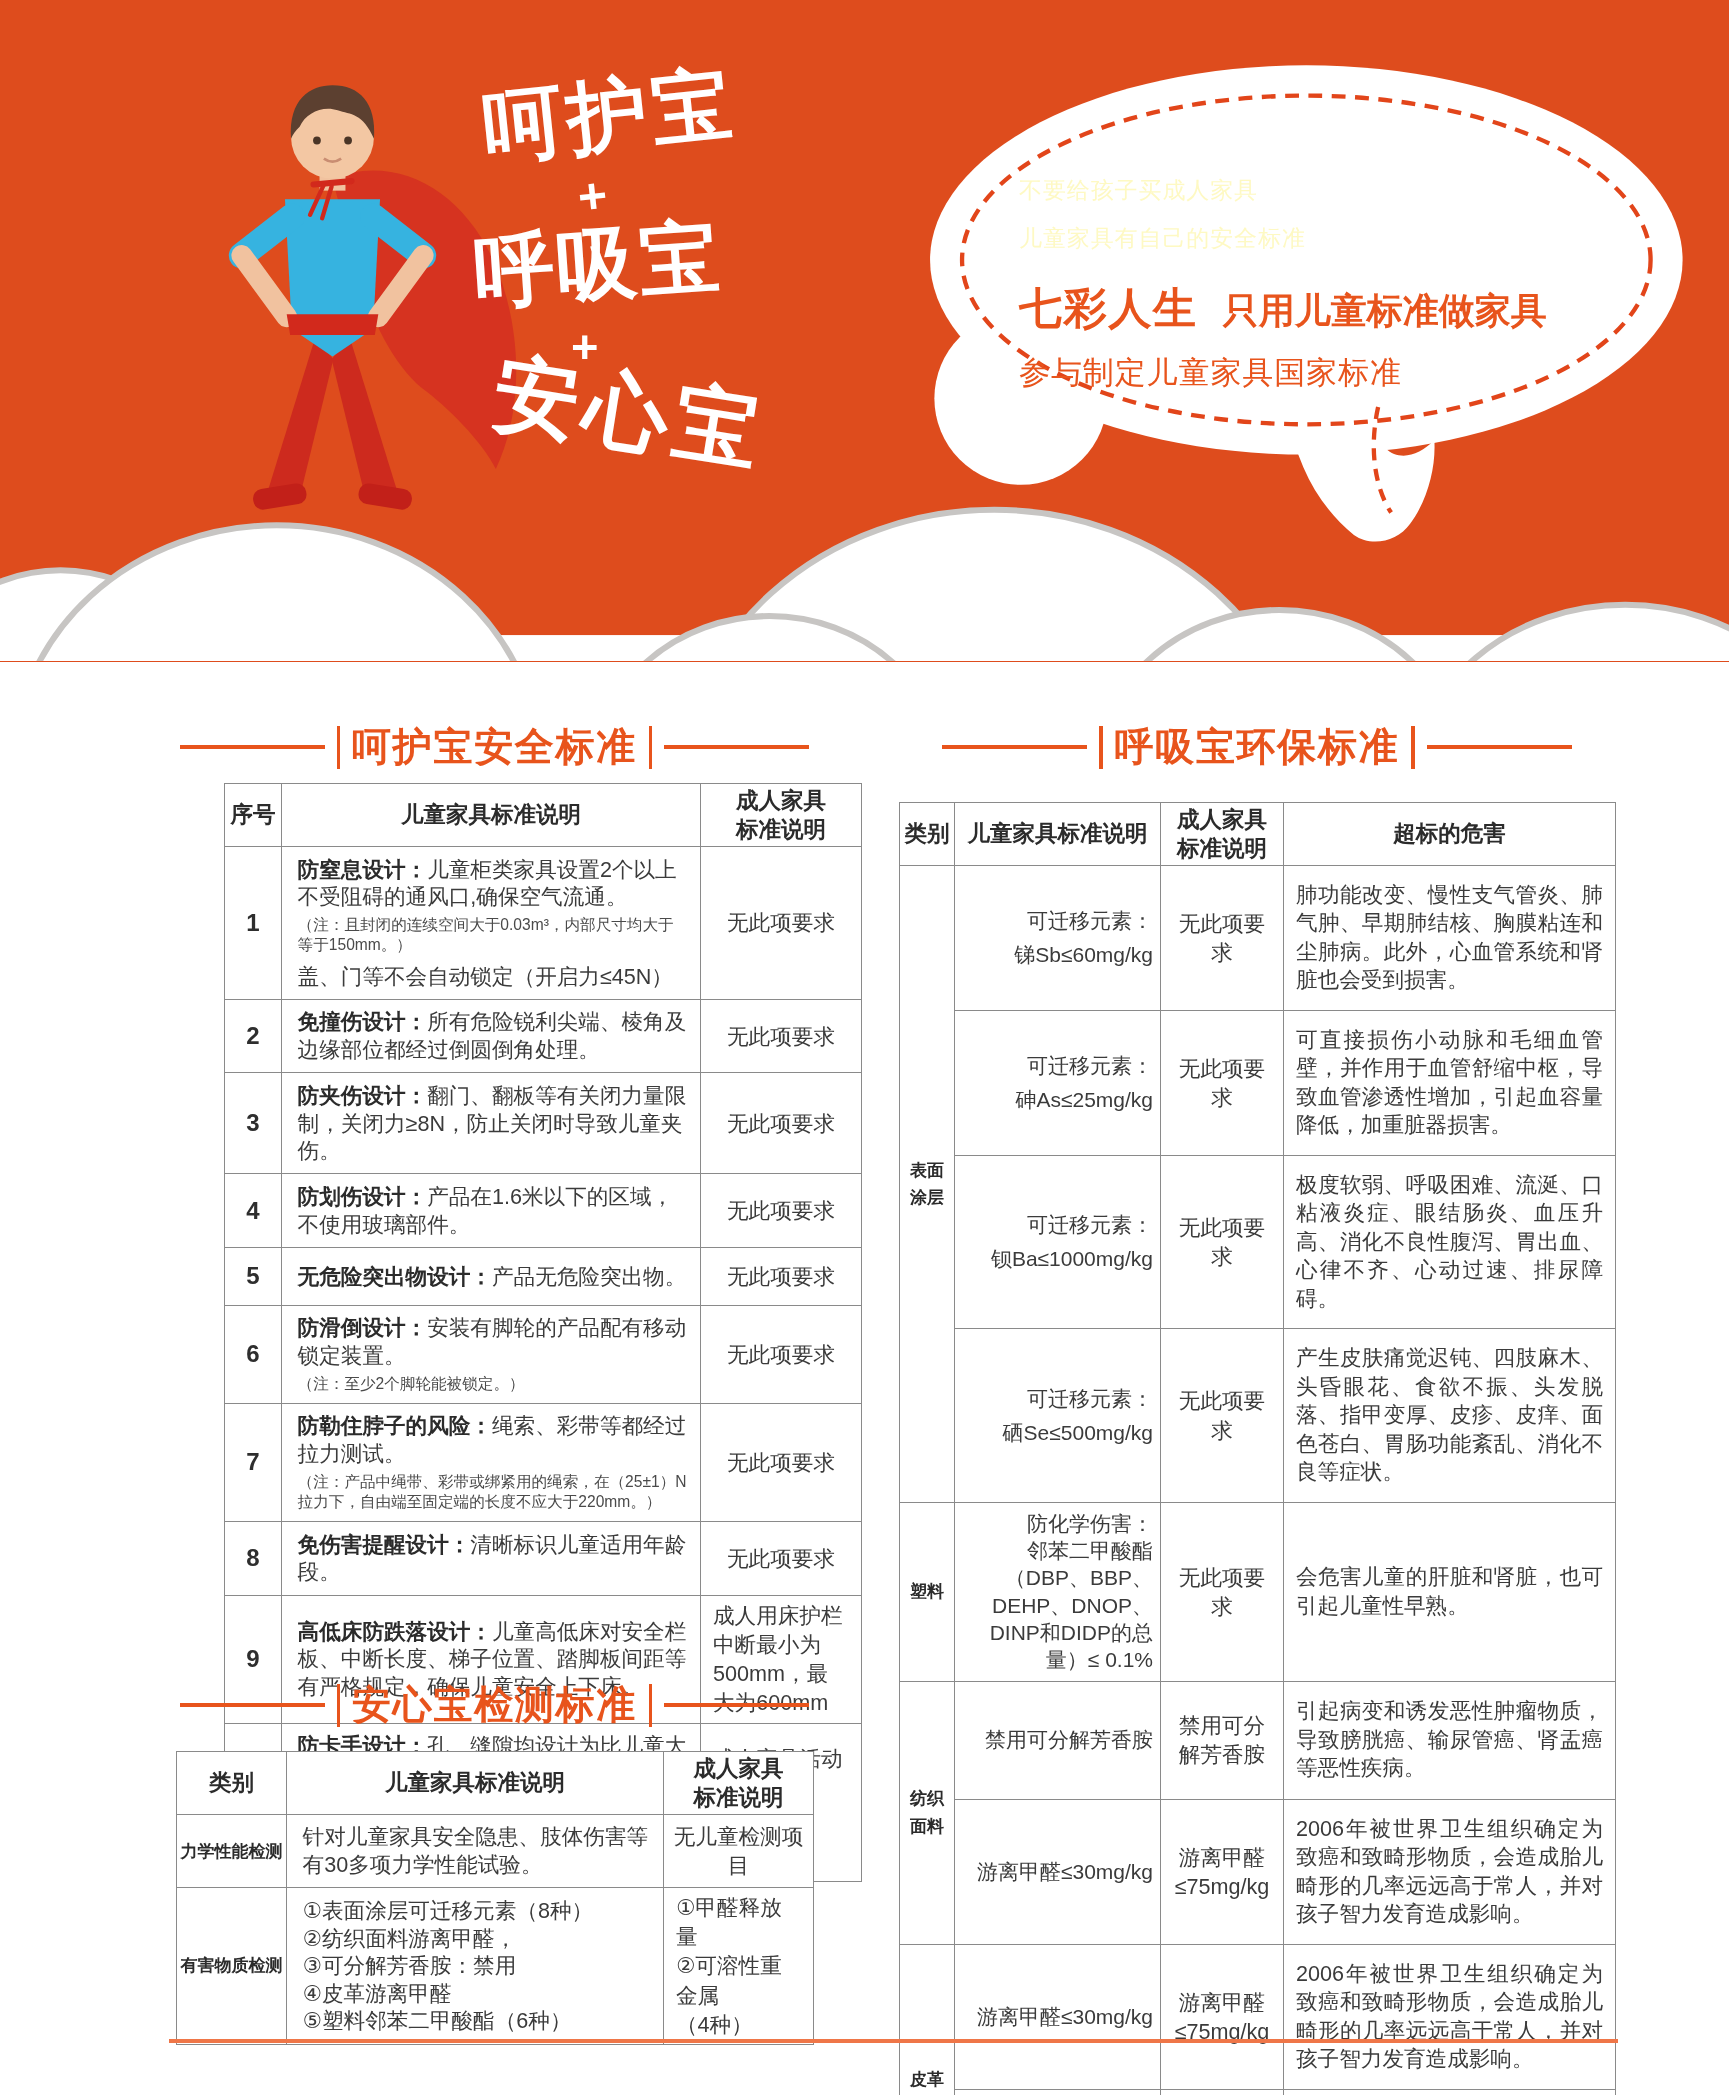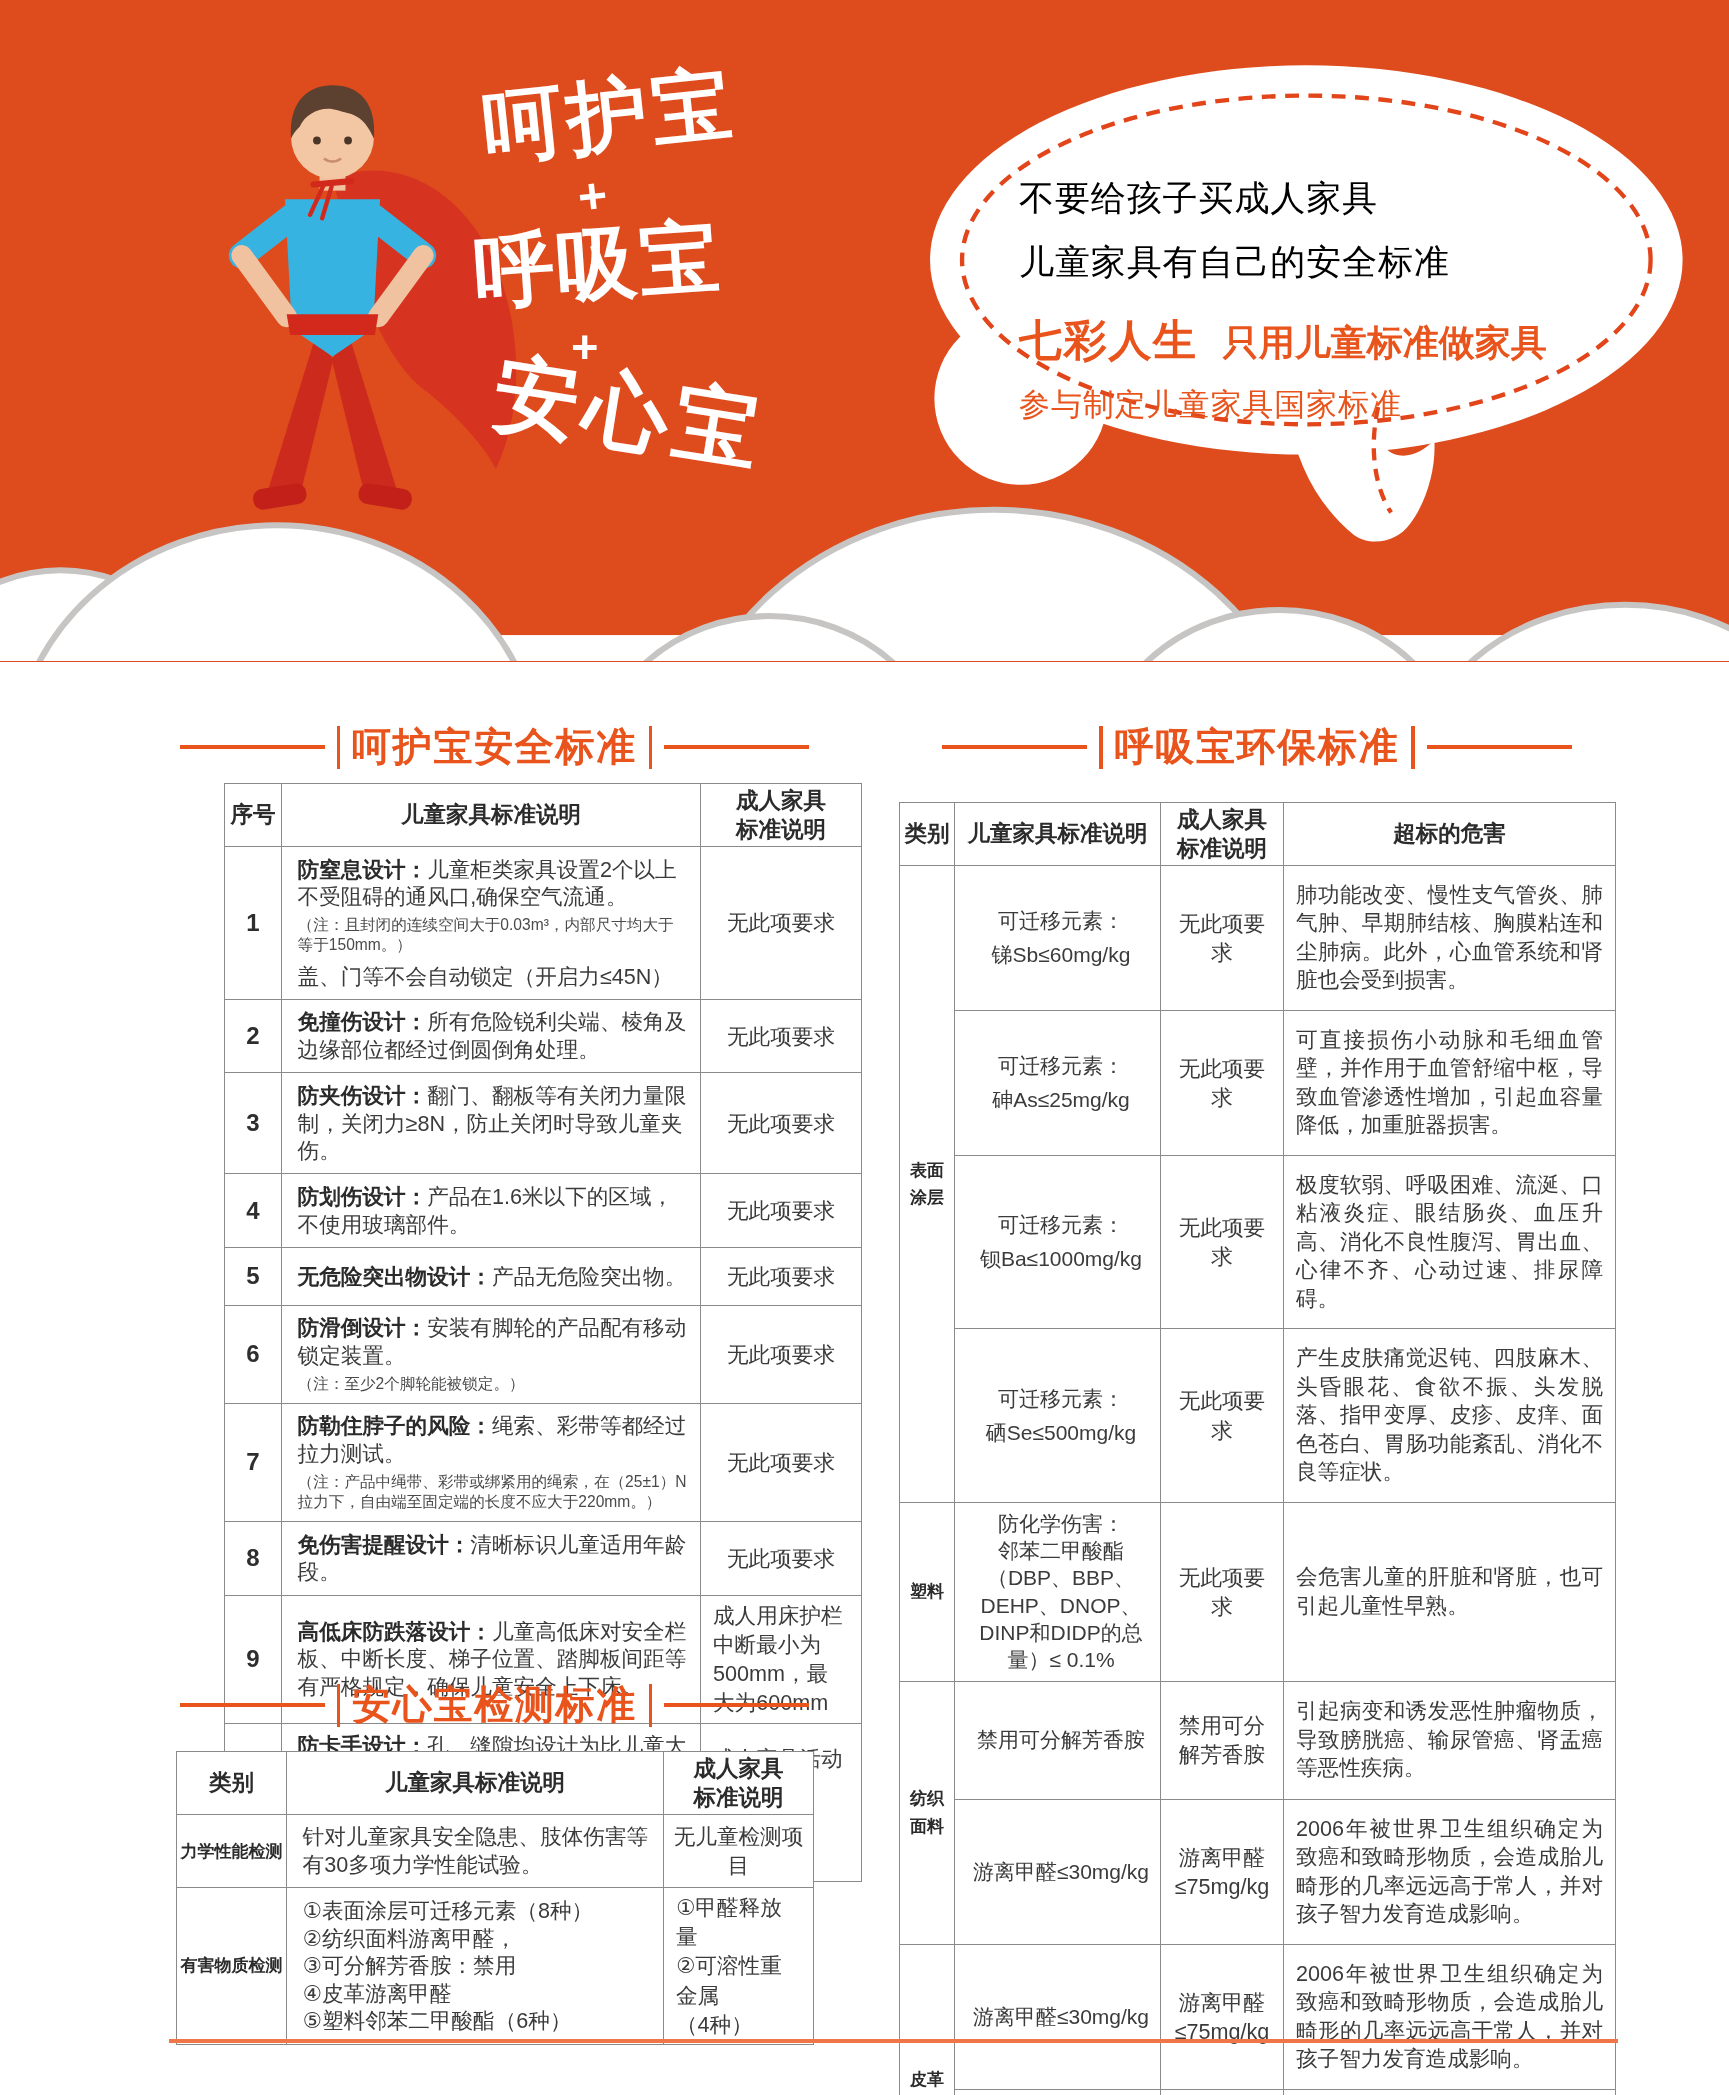--- a/index.html
+++ b/index.html
@@ -14,21 +14,21 @@
   .hl{position:absolute;color:#ffffff;font-weight:700;line-height:1;}
   .hl-1{left:483px;top:76px;font-size:80px;transform:rotate(-6deg);letter-spacing:4.3px;}
   .hl-2{left:578px;top:171px;font-size:50px;transform:rotate(-6deg);}
   .hl-3{left:474px;top:225px;font-size:80px;transform:rotate(-4deg);letter-spacing:2.6px;}
   .hl-4{left:571px;top:323px;font-size:47px;}
   .hl-5{left:493px;top:370px;font-size:85px;transform:rotate(9deg);letter-spacing:6px;}
 
   .bubble{position:absolute;left:917px;top:61px;width:770px;height:519px;}
   .bubble svg{position:absolute;left:0;top:0;width:770px;height:519px;}
   .bubble-text{position:absolute;left:102px;top:114px;width:588px;}
-  .bubble-text .b1{font-size:35px;color:#000000;margin-bottom:17.3px;letter-spacing:0.9px;}
+  .bubble-text .b1{font-size:23px;color:#fef9c3;margin-bottom:17.3px;letter-spacing:0.9px;}
   .bubble-text .b2{margin:26px 0 14px 0;display:flex;align-items:baseline;}
   .bubble-text .brand{font-size:43px;font-weight:800;color:#e8541c;letter-spacing:1.7px;margin-right:25px;}
   .bubble-text .b2t{font-size:36px;font-weight:600;color:#e8541c;}
   .bubble-text .b3{font-size:31px;color:#e8541c;letter-spacing:0.9px;}
 
   
   .sec-title{position:absolute;display:flex;align-items:center;justify-content:center;height:48px;}
   .sec-title .hline{width:145px;height:3.5px;background:#e8541c;}
   .sec-title .vbar{width:3.5px;height:43px;background:#e8541c;margin:0 12px;}
   .sec-title h2{margin:0;font-size:39px;font-weight:800;color:#e8541c;letter-spacing:1.7px;white-space:nowrap;}
@@ -40,21 +40,21 @@
   .no{font-size:24px;font-weight:700;color:#2e2e2e;text-align:center;}
   .desc{font-size:21.6px;line-height:1.28;text-align:left;padding:8.6px 12px 8.6px 15.6px;color:#3b3b3b;}
   .lead{font-weight:700;color:#2b2b2b;}
   .note{font-size:15.6px;line-height:1.3;color:#4a4a4a;margin-top:4.3px;}
   .note:empty,.t2x:empty,.d1:empty{display:none;}
   .t2x{margin-top:7px;}
   .adult{font-size:21.6px;text-align:center;line-height:1.35;padding:3.5px 8.6px;color:#3b3b3b;}
   .adult.al{text-align:left;padding:3.5px 12px;}
   .cat{font-size:17px;font-weight:700;color:#2b2b2b;text-align:center;line-height:1.6;padding:0 3.5px;}
   .ln{display:block;}
-  .envdesc{font-size:21px;line-height:1.62;text-align:center;padding:7px 7px 7px 14px;color:#3b3b3b;}
+  .envdesc{font-size:21px;line-height:1.62;text-align:right;padding:7px 7px 7px 14px;color:#3b3b3b;}
   .envdesc.tight{line-height:1.3;}
   .harm{font-size:21.6px;line-height:1.32;text-align:justify;padding:15px 12px;color:#3b3b3b;}
 
   .bottom-line{position:absolute;left:169px;top:2039px;width:1449px;height:3.5px;background:#ef7648;}
 </style>
 </head>
 <body>
 
 <div class="page">
 

